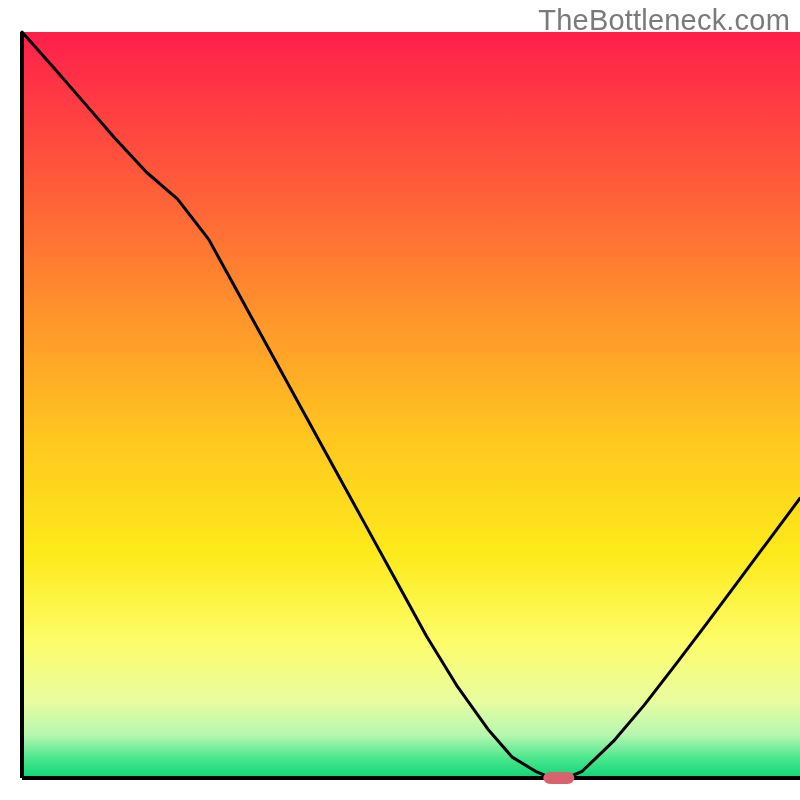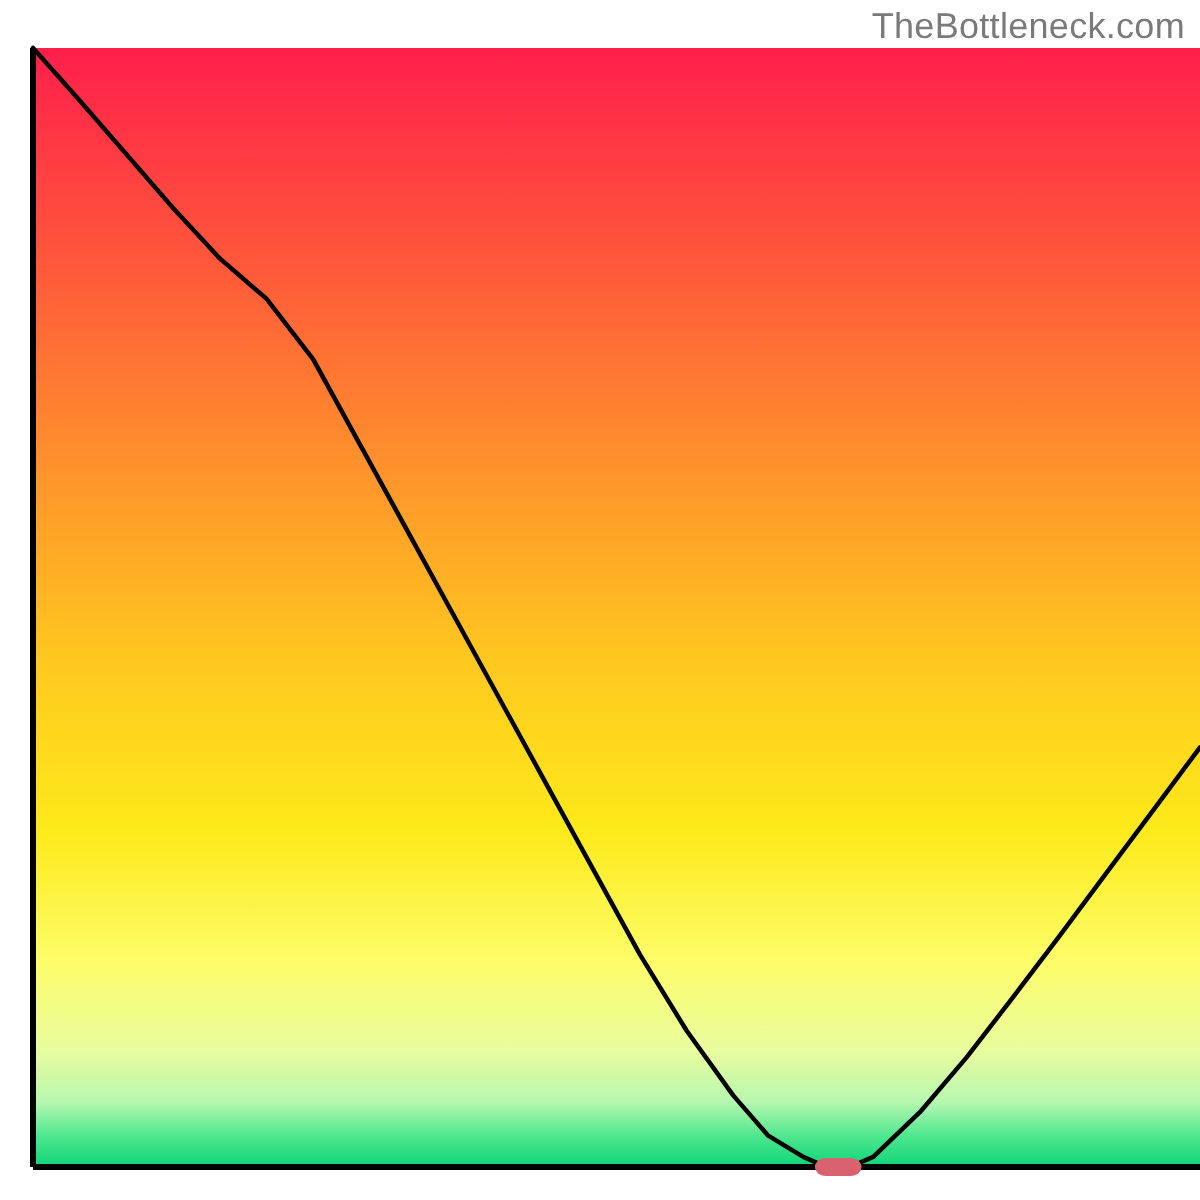--- a/index.html
+++ b/index.html
@@ -9,21 +9,21 @@
     height: 800px;
     overflow: hidden;
     font-family: Arial, Helvetica, sans-serif;
     background: #fff;
   }
   .watermark {
     position: absolute;
     top: 4px;
     right: 10px;
     color: #7a7a7a;
-    font-size: 24px;
+    font-size: 29px;
     font-weight: 400;
     letter-spacing: 0.2px;
     user-select: none;
   }
   .plot {
     position: absolute;
     left: 0;
     top: 0;
     width: 800px;
     height: 800px;

